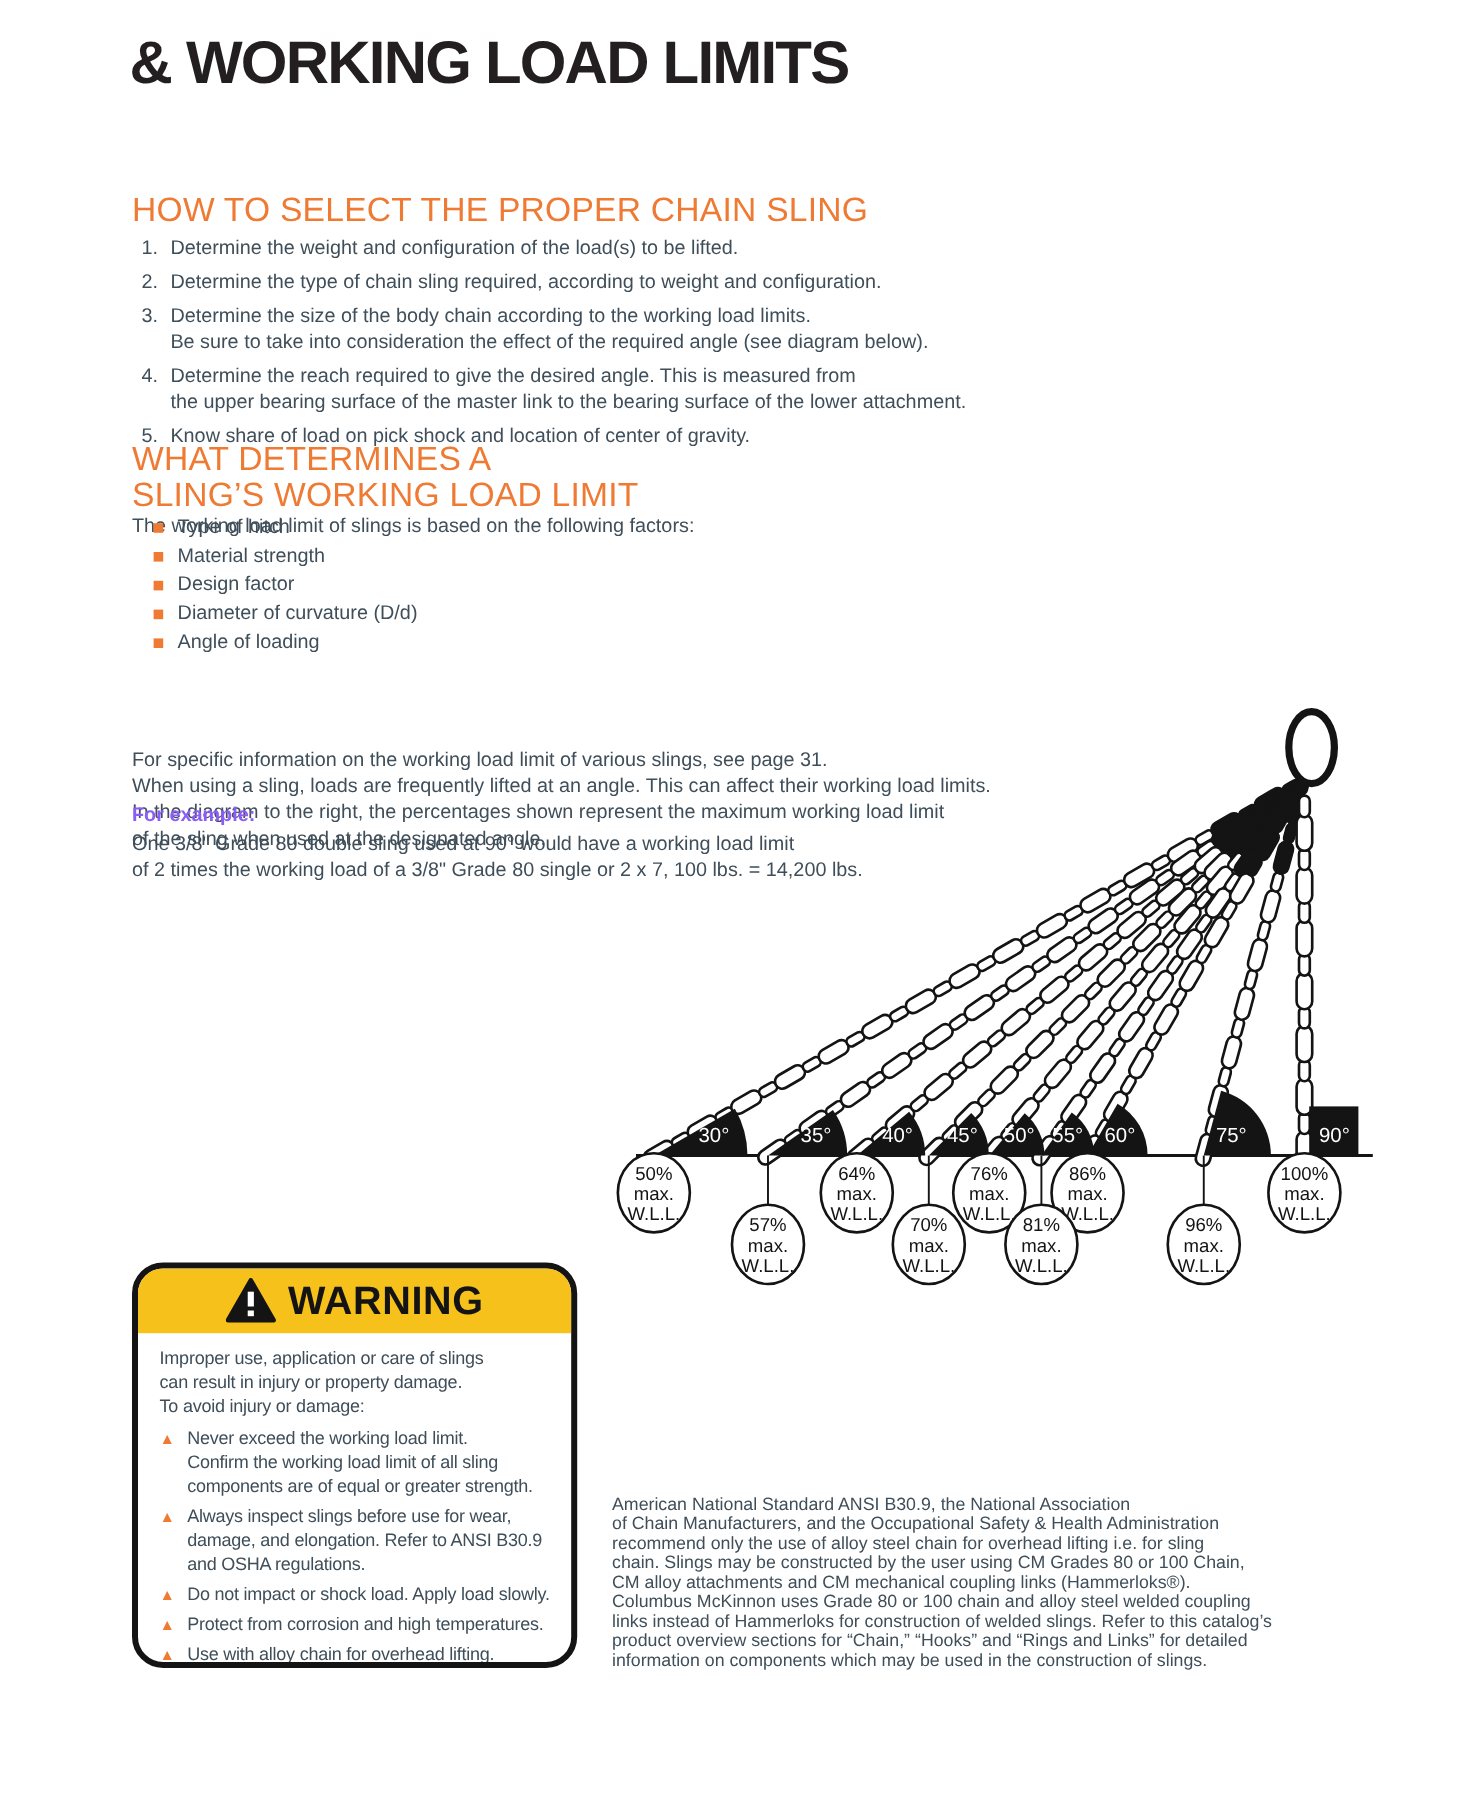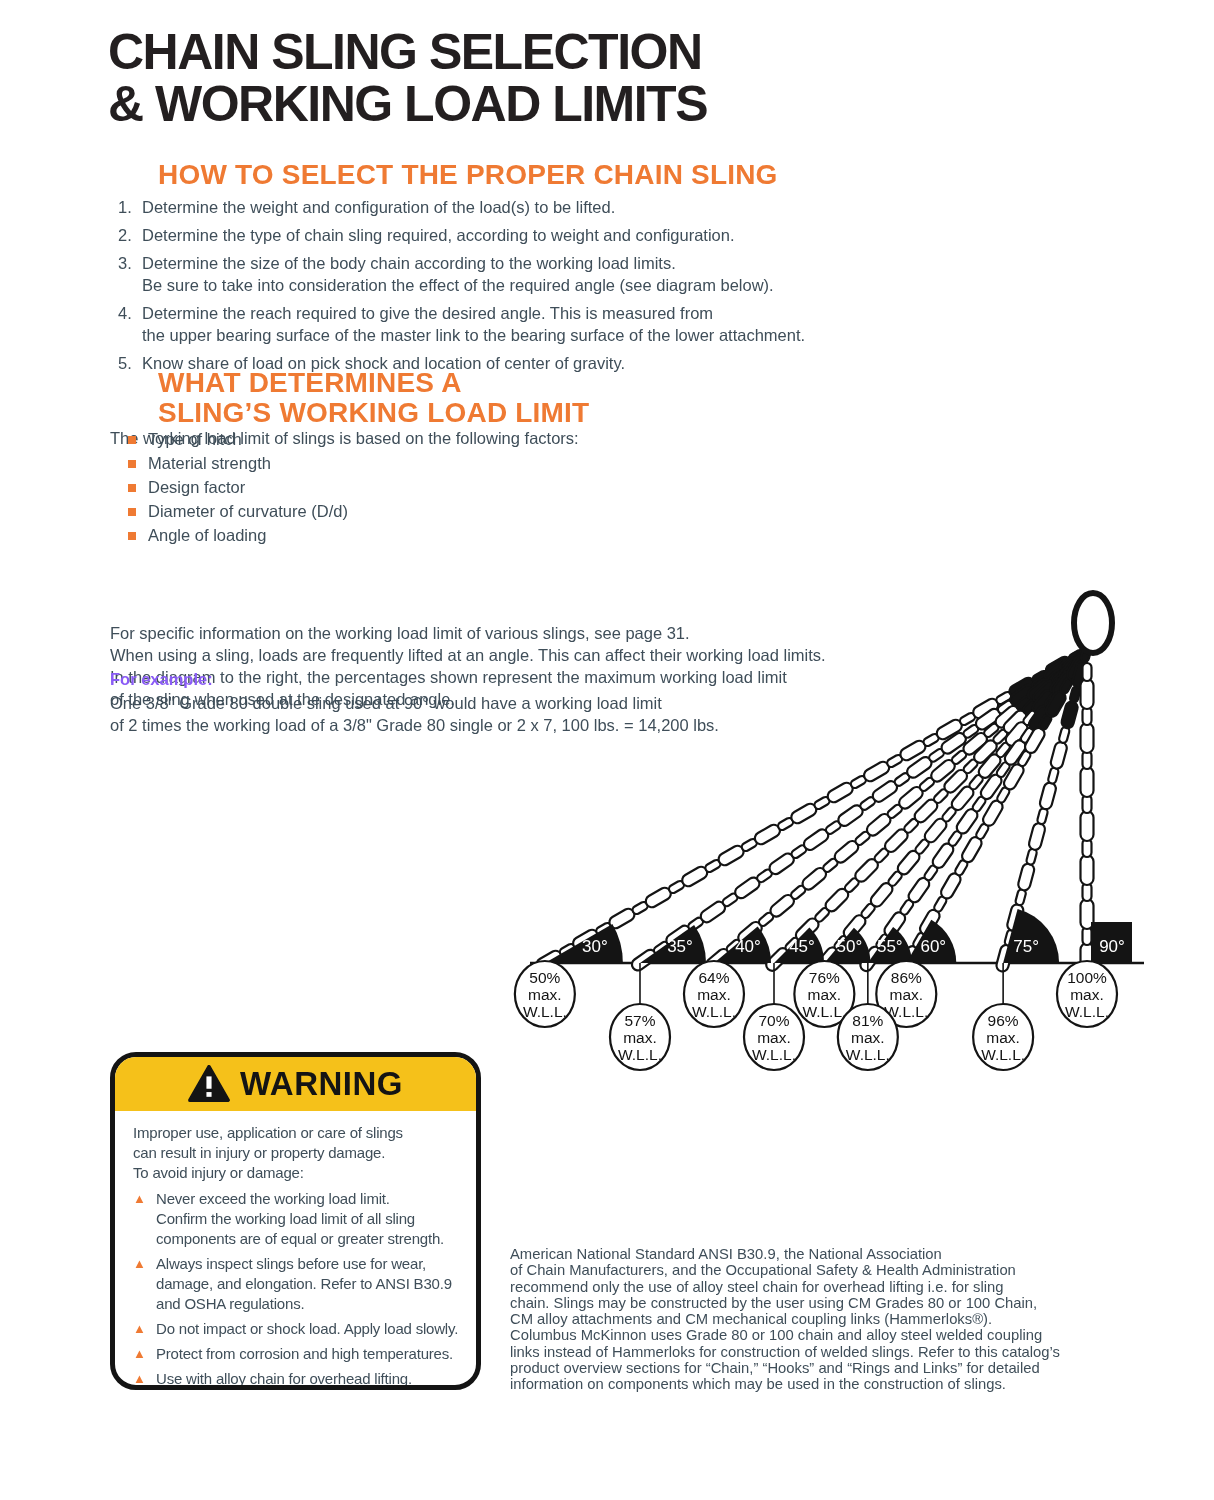--- a/index.html
+++ b/index.html
@@ -3,21 +3,21 @@
 <meta charset="utf-8">
 <style>
   html,body{margin:0;padding:0;background:#ffffff;}
   .page{position:relative;width:1214px;height:1500px;background:#fff;overflow:hidden;
         font-family:"Liberation Sans",sans-serif;color:#3f4e59;}
   .pre{white-space:pre-line;}
   
   .doc-title{position:absolute;left:108px;top:26px;color:#231f20;font-weight:bold;
              font-size:50px;line-height:52px;letter-spacing:-1.5px;}
   
-  .h-orange{position:absolute;color:#ef7a33;font-weight:bold;font-size:28px;line-height:30px;letter-spacing:0.2px;margin-left:48px;}
+  .h-orange{position:absolute;color:#ef7a33;font-weight:normal;font-size:28px;line-height:30px;letter-spacing:0.2px;}
   
   .body-text{font-size:16.5px;line-height:22px;color:#3f4e59;}
   .num-list{position:absolute;left:118px;top:196px;width:790px;}
   .num-item{display:flex;margin-bottom:6px;}
   .num-item .num{width:24px;flex:0 0 24px;text-align:left;}
   .num-item .txt{flex:1;}
   .bullets{position:absolute;left:128px;top:428px;width:500px;}
   .bullet-row{display:flex;align-items:flex-start;height:24px;}
   .sq{width:8px;height:8px;background:#ef7a33;margin:8px 12px 0 0;flex:0 0 8px;}
   .para-factors{position:absolute;left:110px;top:578px;width:830px;margin-top:44px;}
@@ -41,21 +41,20 @@
   .w-tri{color:#ef7a33;font-size:13px;line-height:20px;margin-right:9px;flex:0 0 14px;}
   
   .standards{position:absolute;left:510px;top:1246px;width:650px;font-size:14.8px;line-height:16.3px;color:#3f4e59;}
 </style>
 </head>
 <body>
 
 <div class="page">
 
   <div class="doc-title">
-    <div>CHAIN SLING SELECTION</div>
     <div>&amp; WORKING LOAD LIMITS</div>
   </div>
 
   <div class="h-orange" style="left:110px;top:160px;">HOW TO SELECT THE PROPER CHAIN SLING</div>
 
   <div class="num-list body-text">
     <div class="num-item">
       <span class="num">1.</span>
       <span class="txt pre">Determine the weight and configuration of the load(s) to be lifted.</span>
     </div>

